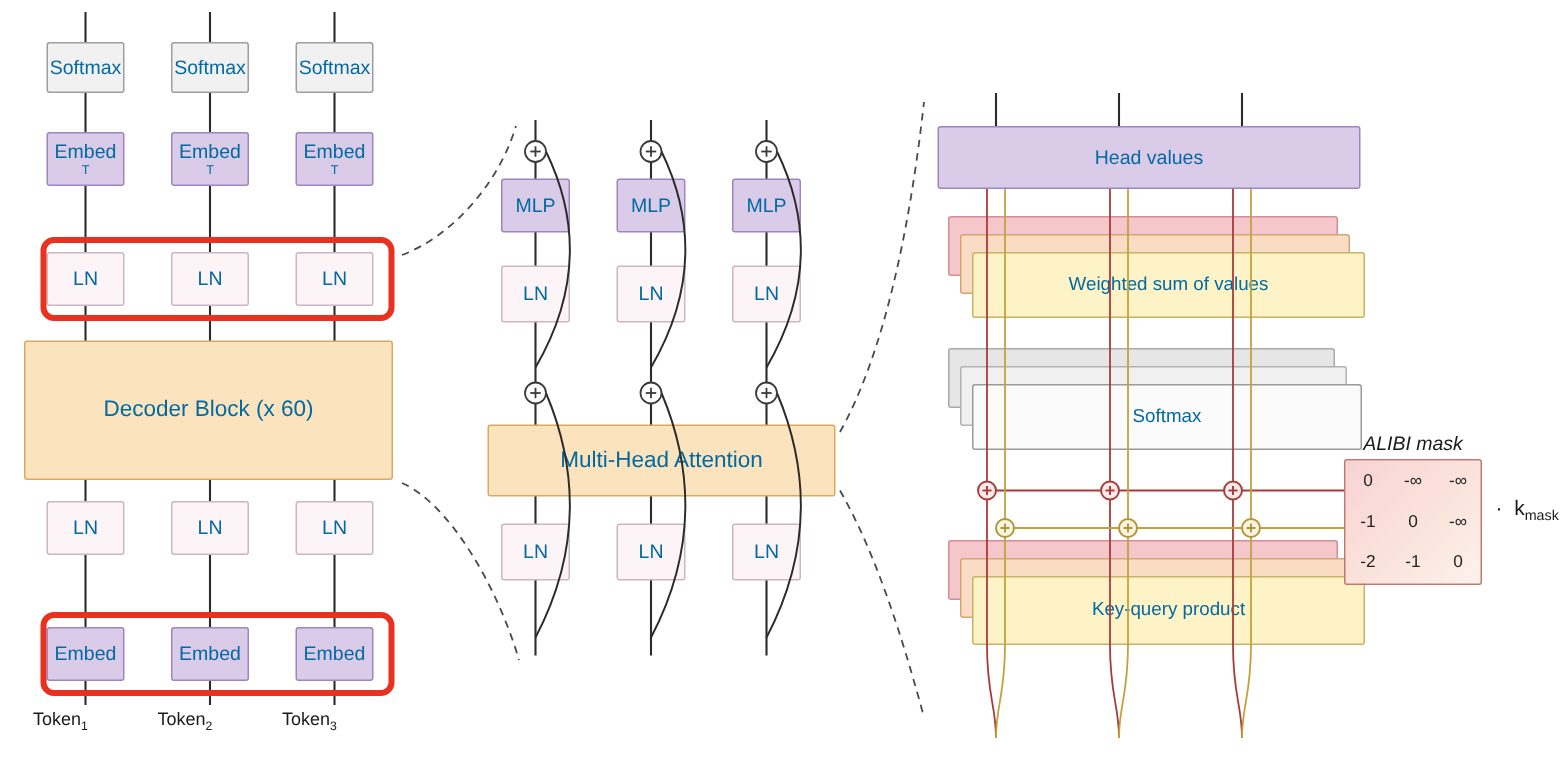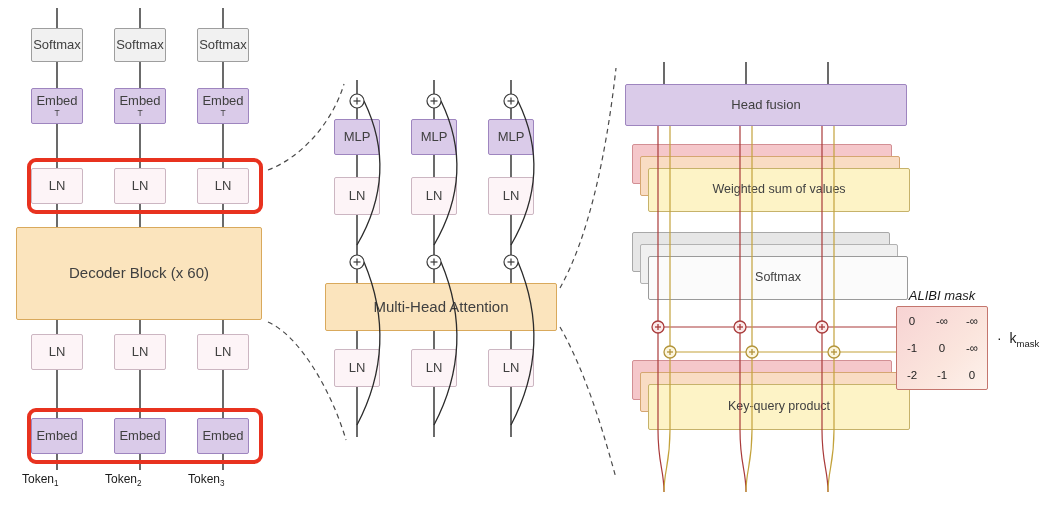--- a/index.html
+++ b/index.html
@@ -5,21 +5,21 @@
   * { margin: 0; padding: 0; box-sizing: border-box; }
   body { background: #ffffff; font-family: "Liberation Sans", "DejaVu Sans", sans-serif; }
   #canvas { position: relative; width: 1043px; height: 512px; background: #ffffff; overflow: hidden; }
   svg.layer { position: absolute; left: 0; top: 0; pointer-events: none; }
   #svg-under { z-index: 1; }
   #svg-over { z-index: 4; }
   .box {
     position: absolute; z-index: 2;
     display: flex; align-items: center; justify-content: center;
     border: 1px solid #999; border-radius: 2px;
-    font-size: 13px; color: #404040; background: #fff;
+    font-size: 13px; color: #0369a1; background: #fff;
     text-align: center; line-height: 1.1;
   }
   .softmax-box  { background: #f1f1f1; border-color: #9e9e9e; }
   .purple-box   { background: #dacbe9; border-color: #9e85bf; flex-direction: column; }
   .ln-box       { background: #fdf4f7; border-color: #ccb6c2; }
   .orange-box   { background: #fbe4bd; border-color: #d9a95c; font-size: 15px; }
   .yellow-box   { background: #fdf3c6; border-color: #c6b26a; font-size: 12.5px; }
   .pink-layer   { background: #f5c7ca; border-color: #d28f94; }
   .salmon-layer { background: #f9dcc3; border-color: #d5a671; }
   .gray-layer1  { background: #e6e6e6; border-color: #a8a8a8; }
@@ -113,21 +113,21 @@
   <div class="box ln-box" style="left:334px;top:177px;width:46px;height:38px">LN</div>
   <div class="box ln-box" style="left:411px;top:177px;width:46px;height:38px">LN</div>
   <div class="box ln-box" style="left:488px;top:177px;width:46px;height:38px">LN</div>
 
   <div class="box orange-box" style="left:325px;top:283px;width:232px;height:48px">Multi-Head Attention</div>
 
   <div class="box ln-box" style="left:334px;top:349px;width:46px;height:38px">LN</div>
   <div class="box ln-box" style="left:411px;top:349px;width:46px;height:38px">LN</div>
   <div class="box ln-box" style="left:488px;top:349px;width:46px;height:38px">LN</div>
 
-  <div class="box purple-box" style="left:625px;top:84px;width:282px;height:42px">Head fusion</div>
+  <div class="box purple-box" style="left:625px;top:84px;width:282px;height:42px">Head values</div>
 
   <div class="box pink-layer" style="left:632px;top:144px;width:260px;height:40px"></div>
   <div class="box salmon-layer" style="left:640px;top:156px;width:260px;height:40px"></div>
   <div class="box yellow-box" style="left:648px;top:168px;width:262px;height:44px">Weighted sum of values</div>
 
   <div class="box gray-layer1" style="left:632px;top:232px;width:258px;height:40px"></div>
   <div class="box gray-layer2" style="left:640px;top:244px;width:258px;height:40px"></div>
   <div class="box softmax-front" style="left:648px;top:256px;width:260px;height:44px">Softmax</div>
 
   <div class="box pink-layer" style="left:632px;top:360px;width:260px;height:40px"></div>

